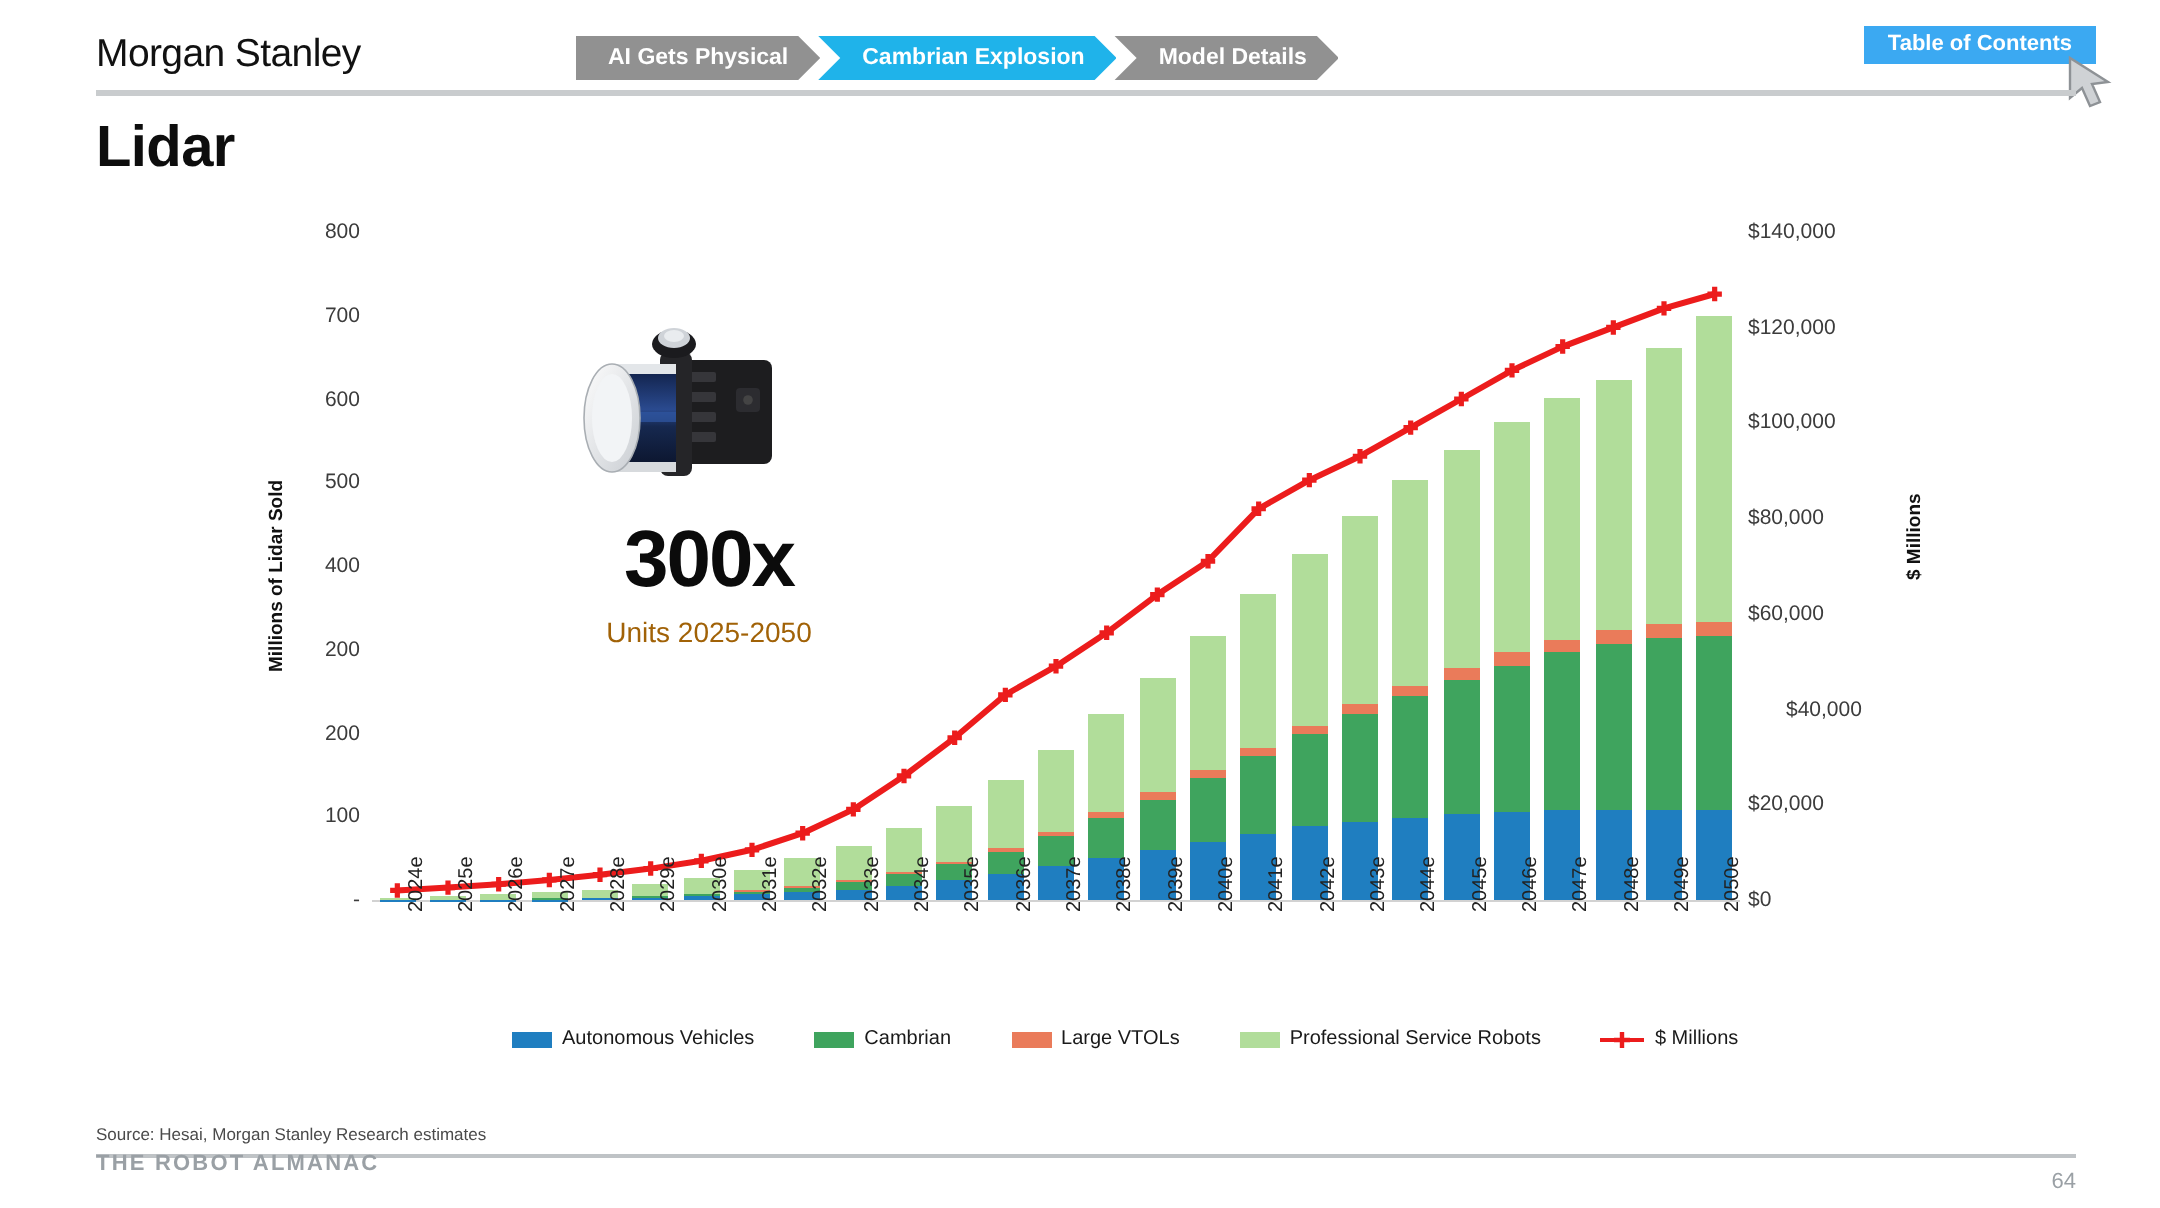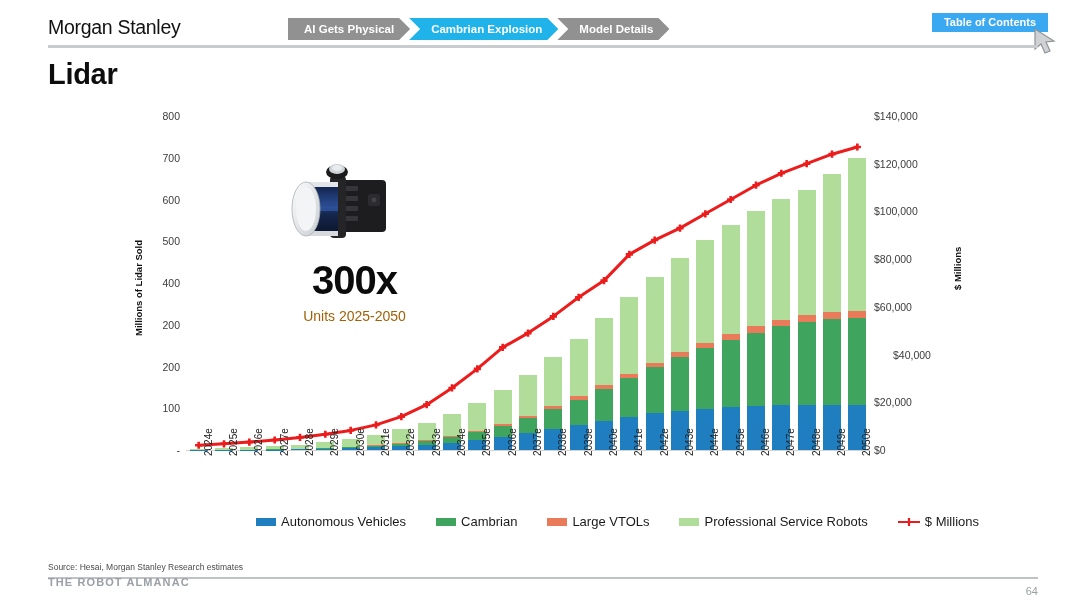--- a/index.html
+++ b/index.html
@@ -105,21 +105,21 @@
   
   #callout { position: absolute; left: 252px; top: 160px; width: 205px; text-align: center; }
   #callout-figure { font-size: 40px; font-weight: bold; color: #0b0b0b; letter-spacing: -1px; line-height: 1; }
   #callout-sub { font-size: 14px; color: #a16207; margin-top: 8px; }
   #lidar-photo { position: absolute; left: 280px; top: 62px; width: 126px; height: 92px; }
 
   
   #legend {
     position: absolute; left: 256px; top: 514px;
     display: flex; align-items: center; gap: 30px;
-    font-size: 13px; color: #1a1a1a;
+    font-size: 10px; color: #1a1a1a;
   }
   .legend-item { display: flex; align-items: center; gap: 5px; white-space: nowrap; }
   .legend-swatch { width: 20px; height: 8px; }
   .legend-line { position: relative; width: 22px; height: 9px; }
   .legend-line .ln { position: absolute; top: 3.5px; left: 0; width: 22px; height: 2.2px; background: #ec1c1c; }
   .legend-line .mk { position: absolute; top: 1px; left: 7px; width: 8px; height: 8px; }
 
   
   #source { position: absolute; left: 48px; top: 562px; font-size: 8.5px; color: #4a4a4a; }
   #footer-rule { position: absolute; left: 48px; top: 577px; width: 990px; height: 1.5px; background: #bfc3c6; }

